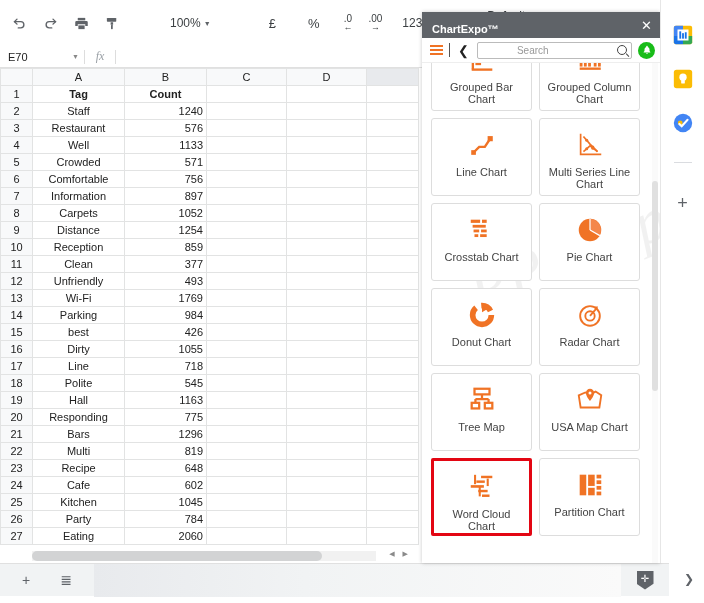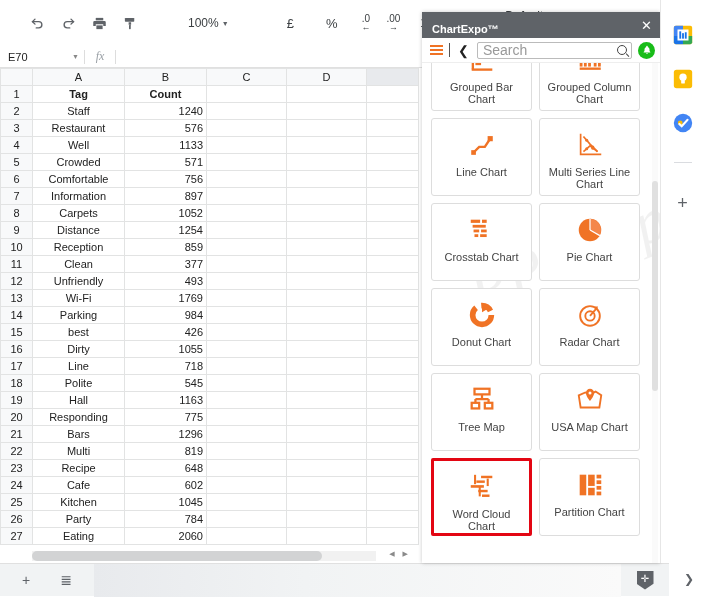--- a/index.html
+++ b/index.html
@@ -8,21 +8,21 @@
     font-family: "Liberation Sans", sans-serif;
     background: #ffffff;
     overflow: hidden;
   }
   #app { position: relative; width: 704px; height: 603px; background: #fff; }
 
   
   .toolbar {
     position: absolute; left: 0; top: 0; width: 422px; height: 46px;
     background: #fff; display: flex; align-items: center;
-    padding-left: 30px; gap: 16px;
+    padding-left: 12px; gap: 16px;
   }
   .tb-btn {
     width: 30px; height: 28px; display: flex; align-items: center; justify-content: center;
     color: #5f6368; font-size: 15px; cursor: pointer;
   }
   .tb-sep { width: 1px; height: 20px; background: #dadce0; margin: 0 7px; }
   .tb-zoom {
     display: flex; align-items: center; gap: 3px; font-size: 12px; color: #3c4043;
     padding: 0 4px; cursor: pointer; height: 26px;
   }
@@ -135,21 +135,21 @@
     padding: 0 5px 0 8px; border-bottom:1px solid #eee; flex:0 0 25px;
   }
   .hamb { display:flex; flex-direction:column; gap:2px; cursor:pointer; }
   .hamb i { display:block; width:13px; height:2px; background:#f07325; }
   .subsep { width:1px; height:14px; background:#555; }
   .backchev { font-size:13px; color:#222; cursor:pointer; padding: 0 2px;}
   .searchbox {
     flex:1; height:17px; border:1px solid #bbb; border-radius:2px; background:#fff;
     display:flex; align-items:center; padding:0 4px 0 5px; cursor:text;
   }
-  .searchbox span.ph { flex:1; font-size:14px; color:#999; }
+  .searchbox span.ph { flex:1; font-size:10px; color:#999;margin-left:34px; }
   .mag { width:10px; height:10px; border:1.4px solid #444; border-radius:50%;
          position:relative; }
   .mag:after { content:""; position:absolute; width:1.4px; height:4px; background:#444;
                right:-2px; bottom:-3px; transform:rotate(-45deg); }
   .bell {
     width:17px; height:17px; border-radius:50%; background:#18bc18;
     display:flex; align-items:center; justify-content:center; cursor:pointer;
     flex:0 0 17px;
   }
   .bell svg { width:10px; height:10px; }

